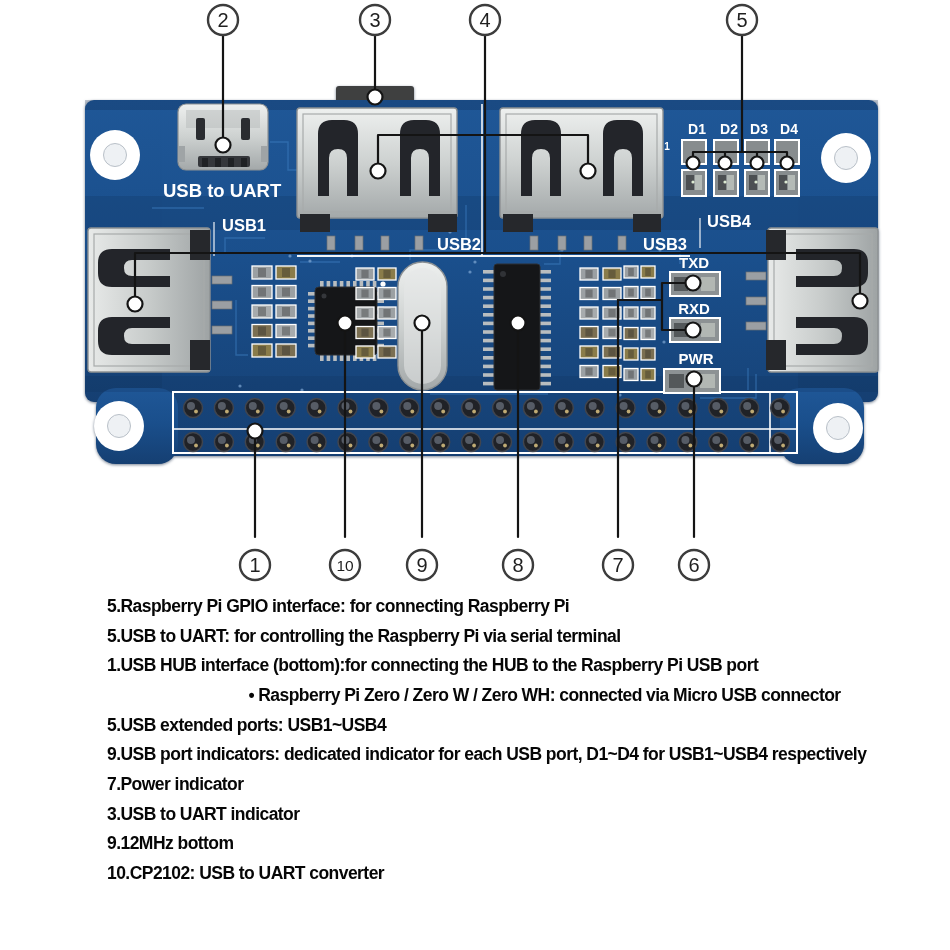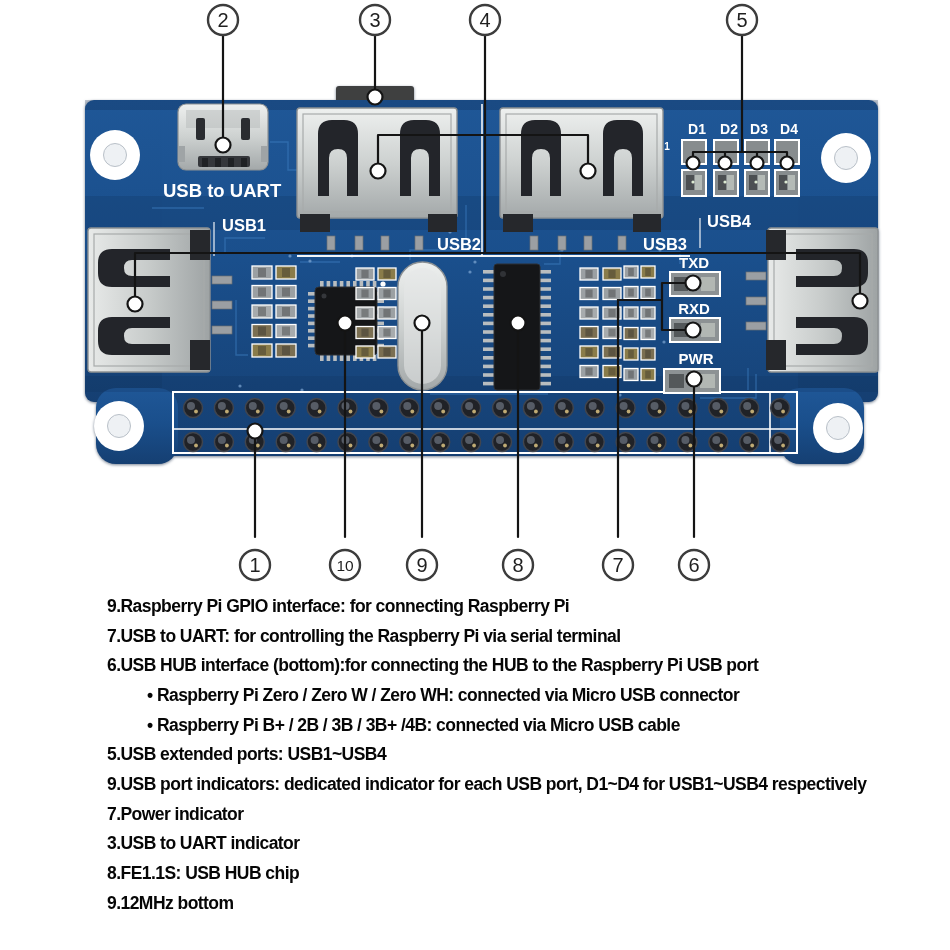--- a/index.html
+++ b/index.html
@@ -5,21 +5,21 @@
   html,body{margin:0;padding:0;background:#ffffff;width:950px;height:950px;overflow:hidden;
     font-family:"Liberation Sans",sans-serif;}
   .page{position:relative;width:950px;height:950px;background:#fff;}
   #fig{position:absolute;left:0;top:0;}
   .boardlabel{fill:#ffffff;font-weight:bold;font-family:"Liberation Sans",sans-serif;}
   .callout-num{fill:#1f1f1f;font-family:"Liberation Sans",sans-serif;}
   #legend{position:absolute;left:107px;top:592px;width:835px;color:#060606;
     font-size:17.5px;font-weight:bold;letter-spacing:-0.55px;line-height:29.65px;
     font-family:"Liberation Sans",sans-serif;}
   .legend-line{white-space:nowrap;}
-  .legend-line.indent{padding-left:40px;}
+  .legend-line.indent{padding-left:40px;text-align:center;}
 </style>
 </head>
 <body>
 
 <div class="page">
 <svg id="fig" width="950" height="585" viewBox="0 0 950 585">
   <defs>
     <linearGradient id="pcbg" x1="0" y1="0" x2="0" y2="1">
       <stop offset="0" stop-color="#1f5797"></stop>
       <stop offset="0.45" stop-color="#1a4f8c"></stop>
@@ -781,25 +781,24 @@
           <text x="618" y="565" text-anchor="middle" dy="0.36em" font-size="20" class="callout-num">7</text>
         </g>
         <g>
           <circle cx="694" cy="565" r="15" fill="#ffffff" stroke="#3c3c3c" stroke-width="2.4"></circle>
           <text x="694" y="565" text-anchor="middle" dy="0.36em" font-size="20" class="callout-num">6</text>
         </g>
       </g>
 </svg>
 
 <div id="legend">
-      <div class="legend-line">9.Raspberry Pi GPIO interface: for connecting Raspberry Pi</div>
-      <div class="legend-line">7.USB to UART: for controlling the Raspberry Pi via serial terminal</div>
-      <div class="legend-line">6.USB HUB interface (bottom):for connecting the HUB to the Raspberry Pi USB port</div>
+      <div class="legend-line">5.Raspberry Pi GPIO interface: for connecting Raspberry Pi</div>
+      <div class="legend-line">5.USB to UART: for controlling the Raspberry Pi via serial terminal</div>
+      <div class="legend-line">1.USB HUB interface (bottom):for connecting the HUB to the Raspberry Pi USB port</div>
       <div class="legend-line indent">• Raspberry Pi Zero / Zero W / Zero WH: connected via Micro USB connector</div>
-      <div class="legend-line indent">• Raspberry Pi B+ / 2B / 3B / 3B+ /4B: connected via Micro USB cable</div>
       <div class="legend-line">5.USB extended ports: USB1~USB4</div>
       <div class="legend-line">9.USB port indicators: dedicated indicator for each USB port, D1~D4 for USB1~USB4 respectively</div>
       <div class="legend-line">7.Power indicator</div>
       <div class="legend-line">3.USB to UART indicator</div>
-      <div class="legend-line">8.FE1.1S: USB HUB chip</div>
       <div class="legend-line">9.12MHz bottom</div>
+      <div class="legend-line">10.CP2102: USB to UART converter</div>
     </div>
 </div>
 
 </body></html>

